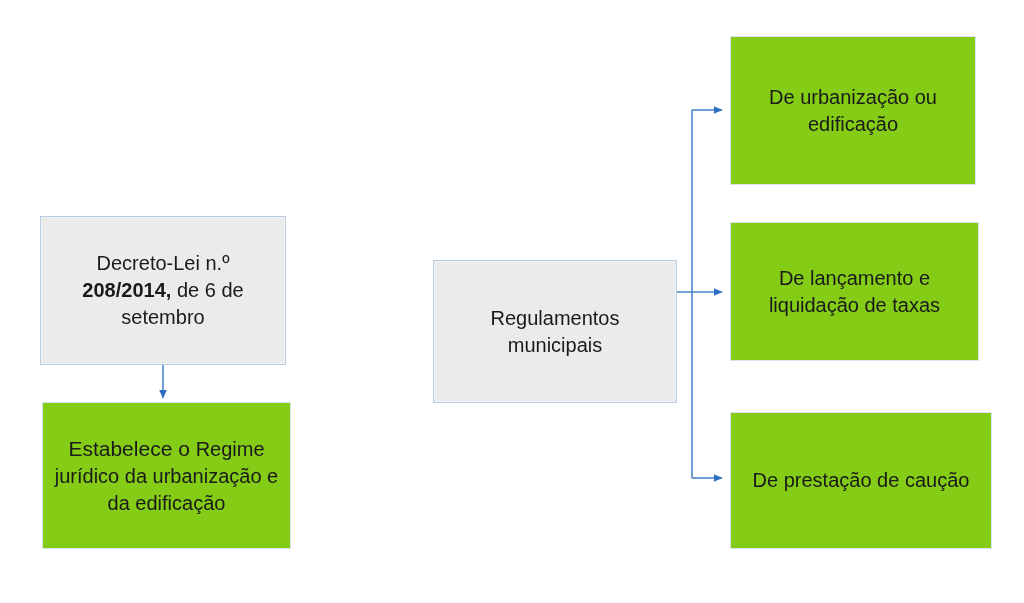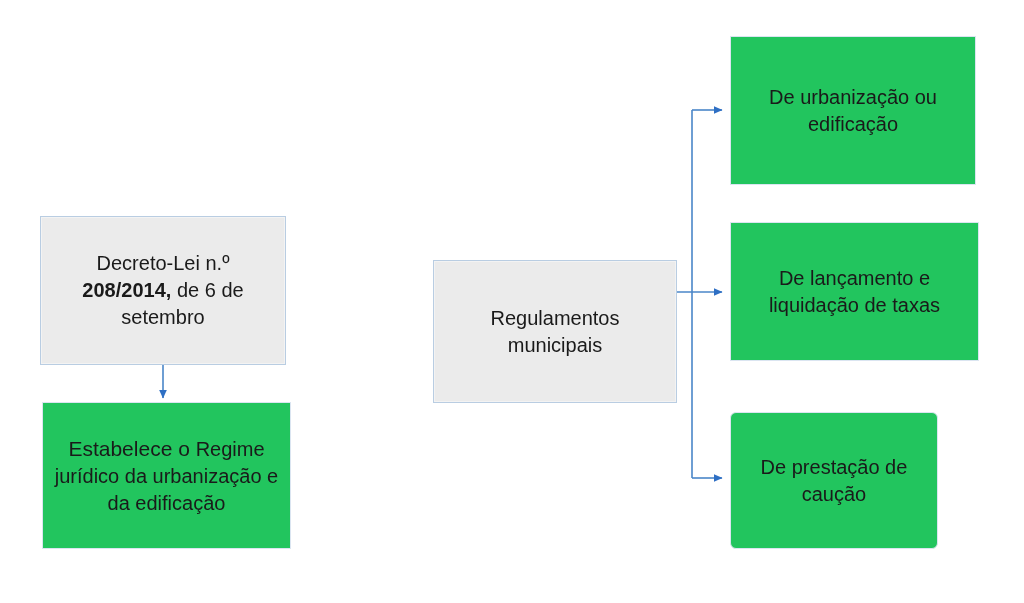--- a/index.html
+++ b/index.html
@@ -36,21 +36,21 @@
   }
 
   
   .node--grey {
     background: #ebebeb;
     border: 1px solid #b9cde2;
     box-shadow: inset 0 0 0 1px #f3f3f3;
   }
   
   .node--white {
-    background: #22c55e;
+    background: #84cc16;
     border: 1px solid #dbe5f1;
   }
 
   
   #node-decreto {
     left: 40px;  top: 216px;  width: 246px; height: 149px;
     font-size: 20px;
   }
   #node-regime {
     left: 42px;  top: 402px;  width: 249px; height: 147px;
@@ -66,23 +66,22 @@
   }
   #node-urbanizacao {
     left: 730px; top: 36px;   width: 246px; height: 149px;
     font-size: 20px;
   }
   #node-lancamento {
     left: 730px; top: 222px;  width: 249px; height: 139px;
     font-size: 20px;
   }
   #node-caucao {
-    left: 730px; top: 412px;  width: 208px; height: 137px;
+    left: 730px; top: 412px;  width: 262px; height: 137px;
     font-size: 20px;
-    border-radius: 6px;
   }
 
   
   #connectors {
     position: absolute;
     left: 0; top: 0;
     width: 1024px;
     height: 603px;
     pointer-events: none;
   }

